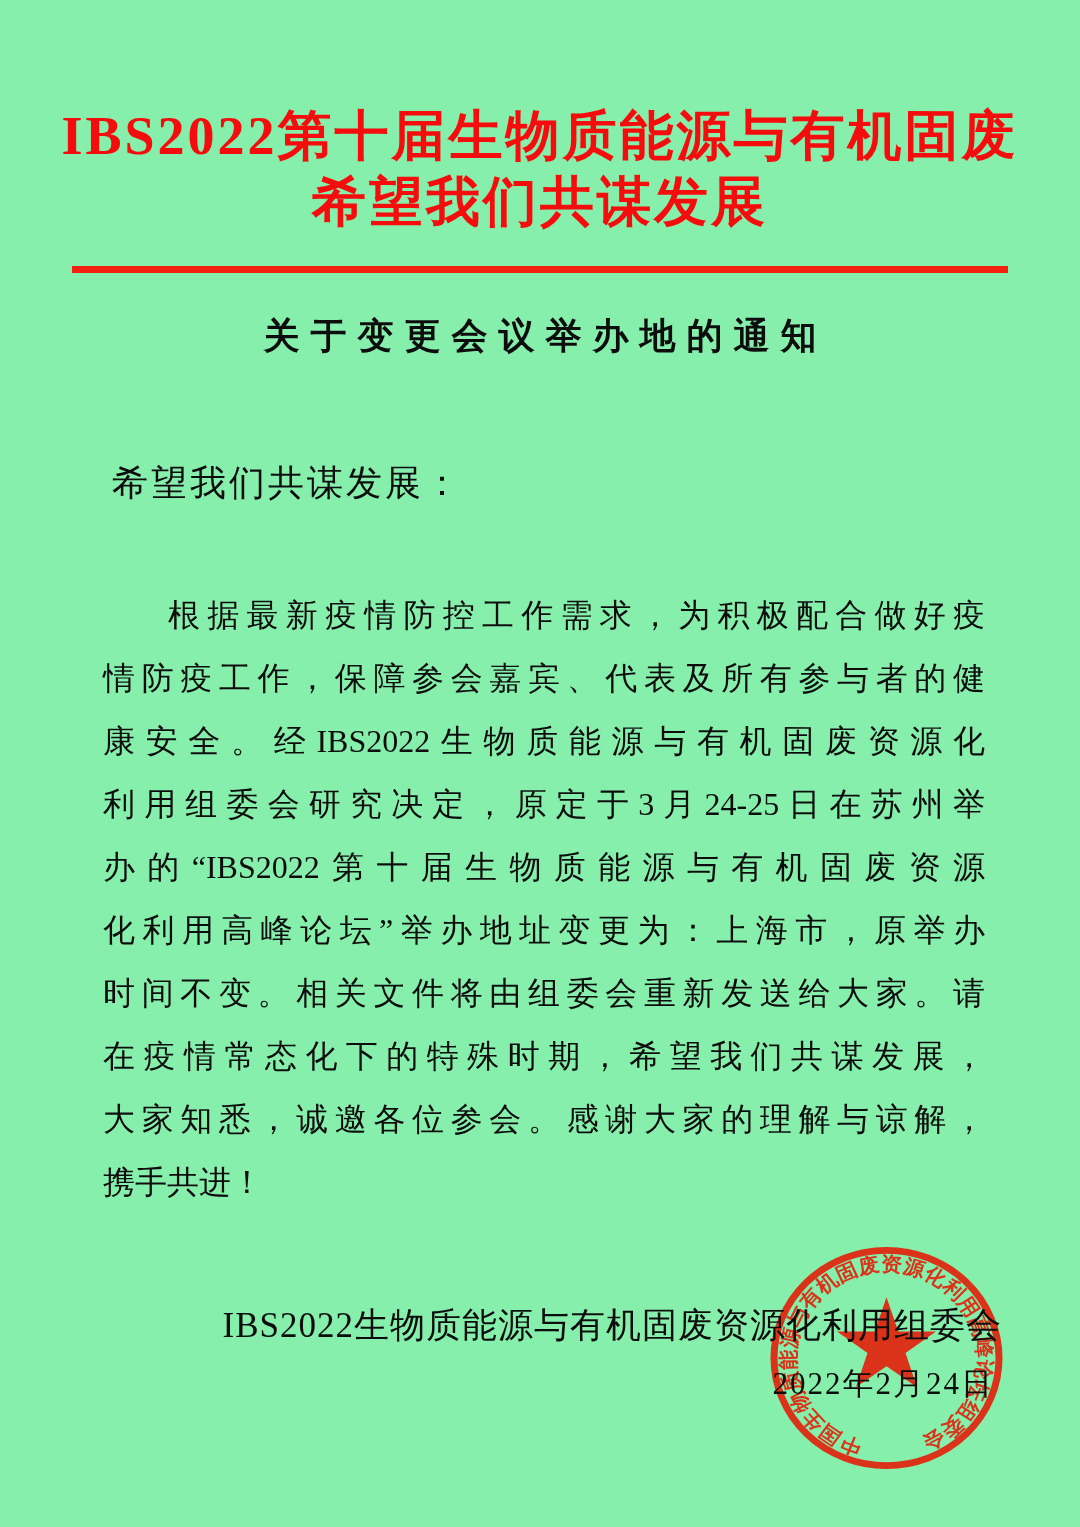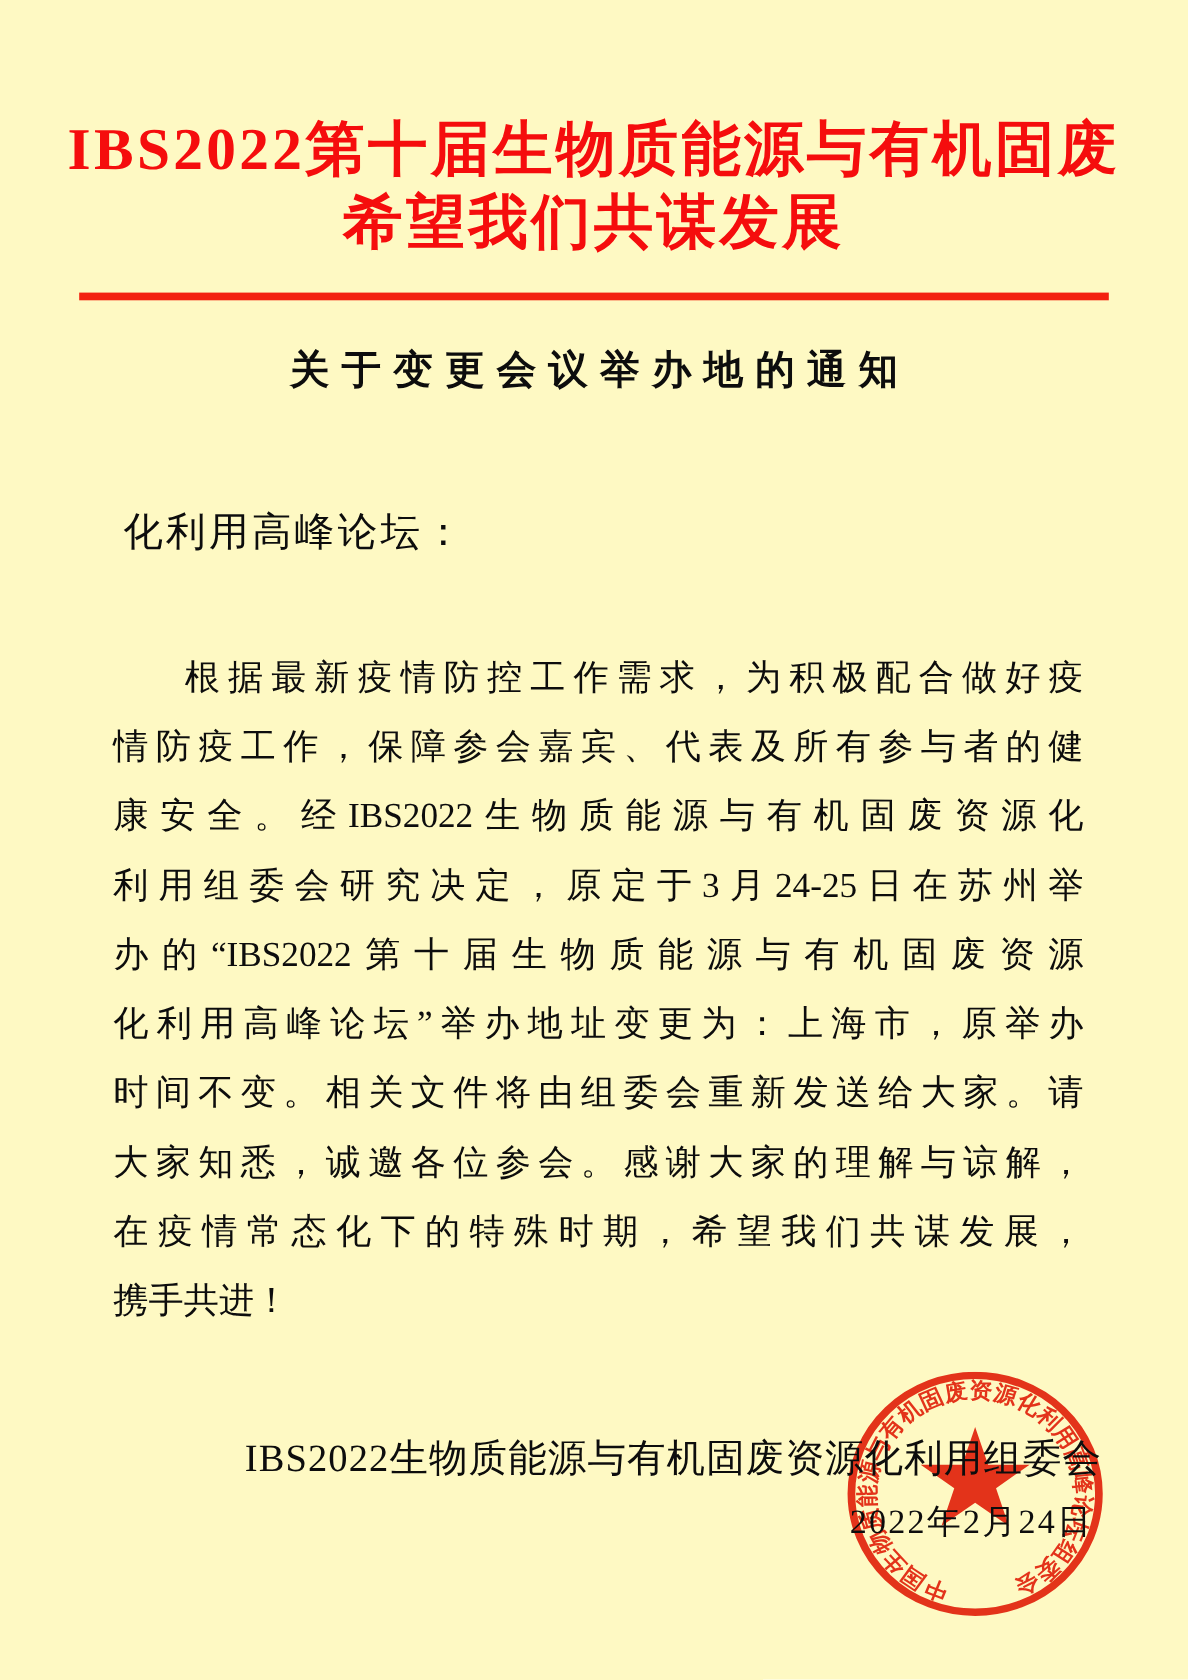--- a/index.html
+++ b/index.html
@@ -4,21 +4,21 @@
 <style>
   * { margin: 0; padding: 0; box-sizing: border-box; }
   html, body { background: #ffffff; }
   body { font-family: "Liberation Serif", "DejaVu Serif", serif; }
 
   .page {
     position: relative;
     width: 1080px;
     height: 1527px;
     margin: 0 auto;
-    background: #fef9c3;
+    background: #86efac;
     overflow: hidden;
   }
 
   .title {
     position: absolute;
     top: 103px;
     left: 0;
     width: 100%;
     text-align: center;
     color: #f50d0d;
@@ -127,32 +127,32 @@
 
   <header class="title">
     <div>IBS2022第十届生物质能源与有机固废</div>
     <div>希望我们共谋发展</div>
   </header>
 
   <div class="rule"></div>
 
   <h2 class="subtitle">关于变更会议举办地的通知</h2>
 
-  <div class="salutation">化利用高峰论坛：</div>
+  <div class="salutation">希望我们共谋发展：</div>
 
   <div class="body-block">
     <div class="bline indent">根据最新疫情防控工作需求，为积极配合做好疫</div>
     <div class="bline">情防疫工作，保障参会嘉宾、代表及所有参与者的健</div>
     <div class="bline">康安全。经IBS2022生物质能源与有机固废资源化</div>
     <div class="bline">利用组委会研究决定，原定于3月24-25日在苏州举</div>
     <div class="bline">办的“IBS2022第十届生物质能源与有机固废资源</div>
     <div class="bline">化利用高峰论坛”举办地址变更为：上海市，原举办</div>
     <div class="bline">时间不变。相关文件将由组委会重新发送给大家。请</div>
+    <div class="bline">在疫情常态化下的特殊时期，希望我们共谋发展，</div>
     <div class="bline">大家知悉，诚邀各位参会。感谢大家的理解与谅解，</div>
-    <div class="bline">在疫情常态化下的特殊时期，希望我们共谋发展，</div>
     <div class="bline last">携手共进！</div>
   </div>
 
   <div class="signature">IBS2022生物质能源与有机固废资源化利用组委会</div>
 
   <div class="date">2022年2月24日</div>
 
   <svg class="stamp" viewBox="0 0 233 222" xmlns="http://www.w3.org/2000/svg" aria-hidden="true">
     <g transform="translate(116.5,111) scale(1,0.9569)">
       <circle cx="0" cy="0" r="112.5" fill="none" stroke="#e1250e" stroke-width="7"></circle>

